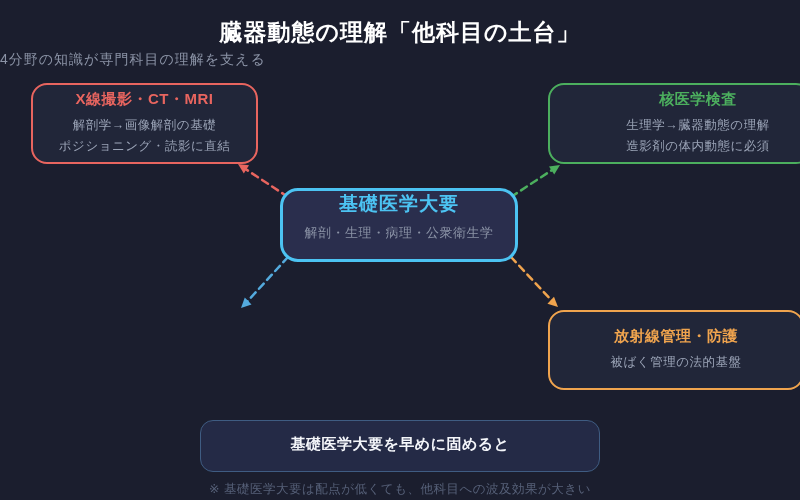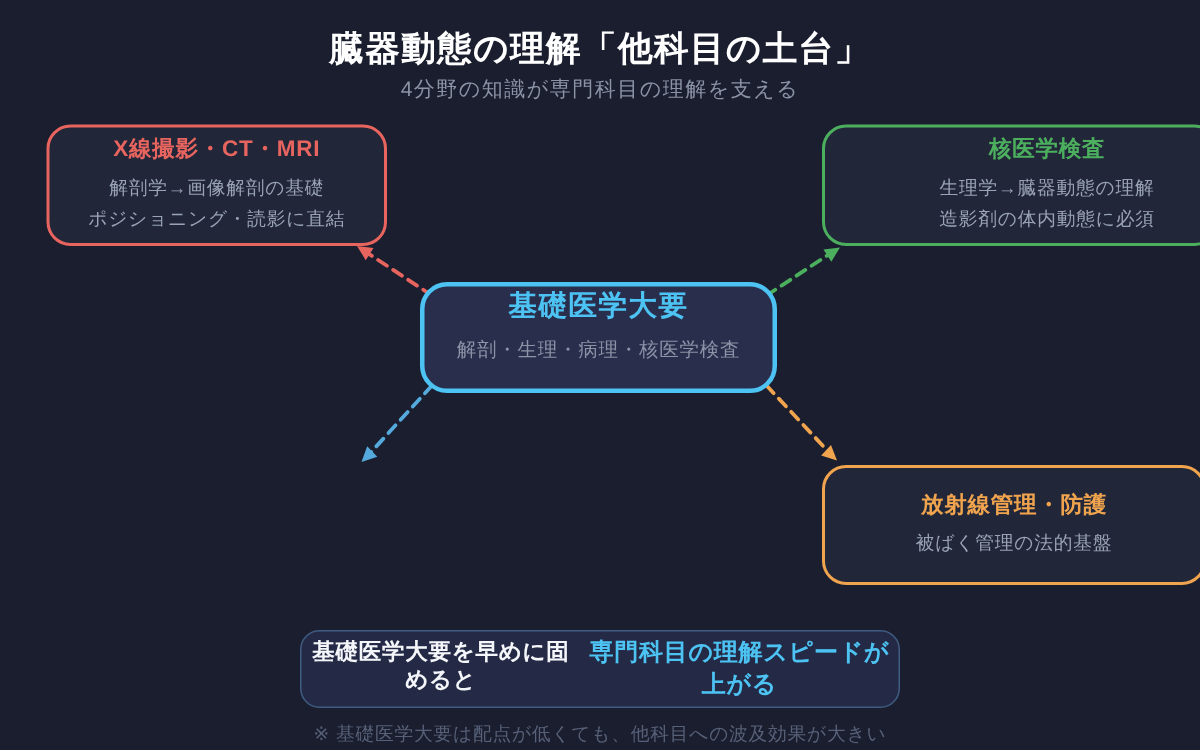--- a/index.html
+++ b/index.html
@@ -28,21 +28,21 @@
     overflow:hidden;
   }
   .page-title{
     position:absolute;left:0;top:17px;width:800px;
     text-align:center;
     color:#ffffff;font-size:23px;font-weight:bold;
     letter-spacing:1px;
   }
   .page-subtitle{
     position:absolute;left:0;top:51px;width:800px;
-    text-align:center;
+    text-align:left;
     color:var(--dim);font-size:14px;
     letter-spacing:1px;
   }
   .node{
     position:absolute;
     border-radius:16px;
     background:var(--node-fill);
     display:flex;flex-direction:column;
     align-items:center;justify-content:center;
     text-align:center;
@@ -109,29 +109,28 @@
   </div>
 
   <div class="node node-nuclear">
     <div class="node-title">核医学検査</div>
     <div class="node-line">生理学→臓器動態の理解</div>
     <div class="node-line">造影剤の体内動態に必須</div>
   </div>
 
   <div class="center-node">
     <div class="center-title">基礎医学大要</div>
-    <div class="center-subtitle">解剖・生理・病理・核医学検査</div>
+    <div class="center-subtitle">解剖・生理・病理・公衆衛生学</div>
   </div>
 
 
   <div class="node node-protection">
     <div class="node-title">放射線管理・防護</div>
     <div class="node-line">被ばく管理の法的基盤</div>
   </div>
 
   <div class="summary-box">
     <div class="summary-line1">基礎医学大要を早めに固めると</div>
-    <div class="summary-line2">専門科目の理解スピードが上がる</div>
   </div>
 
   <div class="footnote">※ 基礎医学大要は配点が低くても、他科目への波及効果が大きい</div>
 
 </div>
 
 </body></html>

